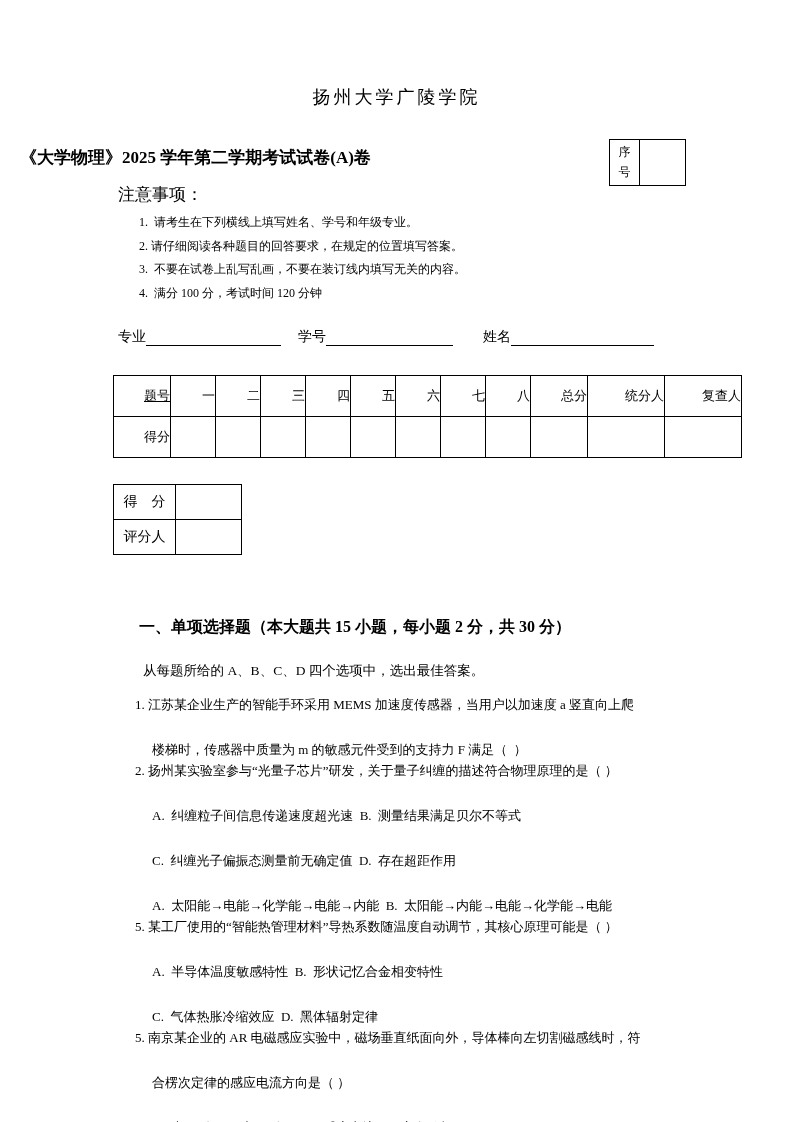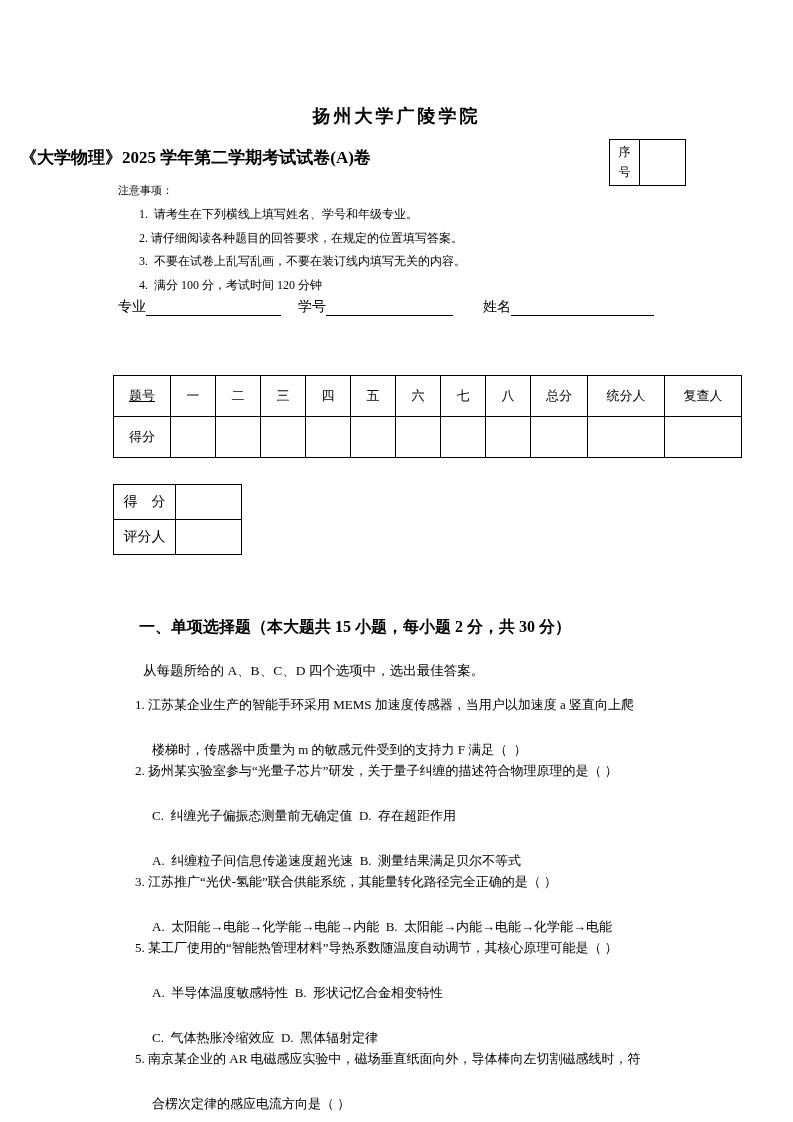--- a/index.html
+++ b/index.html
@@ -2,52 +2,52 @@
 <html><head>
 <meta charset="utf-8">
 <style>
   * { margin:0; padding:0; box-sizing:border-box; }
   html,body { background:#ffffff; }
   .page {
     position:relative; width:793px; height:1122px; background:#ffffff;
     font-family:"Liberation Serif", serif; color:#000; overflow:hidden;
   }
   .school-title {
-    position:absolute; top:104px; left:0; width:793px; text-align:center;
-    font-size:18px; font-weight:bold; letter-spacing:3px;
+    position:absolute; top:85px; left:0; width:793px; text-align:center;
+    font-size:18px; font-weight:normal; letter-spacing:3px;
   }
   .exam-title {
     position:absolute; top:146px; left:20px; width:684px; text-align:left;
     font-size:17px; font-weight:bold;
   }
   .serial-box {
     position:absolute; left:609px; top:139px; width:77px; height:47px;
     border:1.5px solid #000; display:flex;
   }
   .serial-labels {
     width:30px; border-right:1.5px solid #000; display:flex; flex-direction:column;
     align-items:center; justify-content:center; font-size:12px; line-height:1.6;
   }
   .serial-blank { flex:1; }
   .notice { position:absolute; left:118px; top:183px; width:480px; }
-  .notice-title { font-size:11px; }
+  .notice-title { font-size:17px; }
   .notice-items { margin-top:5px; padding-left:21px; }
   .notice-item { font-size:12px; line-height:23.5px; white-space:pre-wrap; }
   .student-line {
-    position:absolute; left:118px; top:298px; font-size:14px;
+    position:absolute; left:118px; top:328px; font-size:14px;
     display:flex; align-items:center; white-space:nowrap;
   }
   .blank-line { display:inline-block; border-bottom:1px solid #000; height:17px; }
   .blank-major { width:135px; margin-right:17px; }
   .blank-id { width:127px; margin-right:30px; }
   .blank-name { width:143px; }
   table { border-collapse:collapse; table-layout:fixed; }
   .score-table { position:absolute; left:113px; top:375px; }
   .score-table td {
-    border:1.5px solid #000; text-align:center; vertical-align:middle;
+    border:1.5px solid #000; text-align:right; vertical-align:middle;
     font-size:13px; height:41px; overflow:hidden;
   }
   .score-table .qnum-label { text-decoration:underline; }
   .grader-table { position:absolute; left:113px; top:484px; }
   .grader-table td {
     border:1.5px solid #000; text-align:center; vertical-align:middle;
     font-size:14px; height:35px;
   }
   .section-heading {
     position:absolute; left:139px; top:617px; font-size:16px; font-weight:bold;
@@ -162,25 +162,24 @@
 
   <div class="instruction">从每题所给的 A、B、C、D 四个选项中，选出最佳答案。</div>
 
   <div class="questions">
     <div>
       <div class="q-line">1. 江苏某企业生产的智能手环采用 MEMS 加速度传感器，当用户以加速度 a 竖直向上爬</div>
       <div class="q-line indent">楼梯时，传感器中质量为 m 的敏感元件受到的支持力 F 满足（  ）</div>
     </div>
     <div>
       <div class="q-line">2. 扬州某实验室参与“光量子芯片”研发，关于量子纠缠的描述符合物理原理的是（ ）</div>
+      <div class="q-line indent">A.  纠缠粒子间信息传递速度超光速  B.  测量结果满足贝尔不等式</div>
       <div class="q-line indent">C.  纠缠光子偏振态测量前无确定值  D.  存在超距作用</div>
-      <div class="q-line indent">A.  纠缠粒子间信息传递速度超光速  B.  测量结果满足贝尔不等式</div>
     </div>
     <div>
-      <div class="q-line">3. 江苏推广“光伏-氢能”联合供能系统，其能量转化路径完全正确的是（ ）</div>
       <div class="q-line indent">A.  太阳能→电能→化学能→电能→内能  B.  太阳能→内能→电能→化学能→电能</div>
     </div>
     <div>
       <div class="q-line">5. 某工厂使用的“智能热管理材料”导热系数随温度自动调节，其核心原理可能是（ ）</div>
       <div class="q-line indent">A.  半导体温度敏感特性  B.  形状记忆合金相变特性</div>
       <div class="q-line indent">C.  气体热胀冷缩效应  D.  黑体辐射定律</div>
     </div>
     <div>
       <div class="q-line">5. 南京某企业的 AR 电磁感应实验中，磁场垂直纸面向外，导体棒向左切割磁感线时，符</div>
       <div class="q-line indent">合楞次定律的感应电流方向是（ ）</div>

